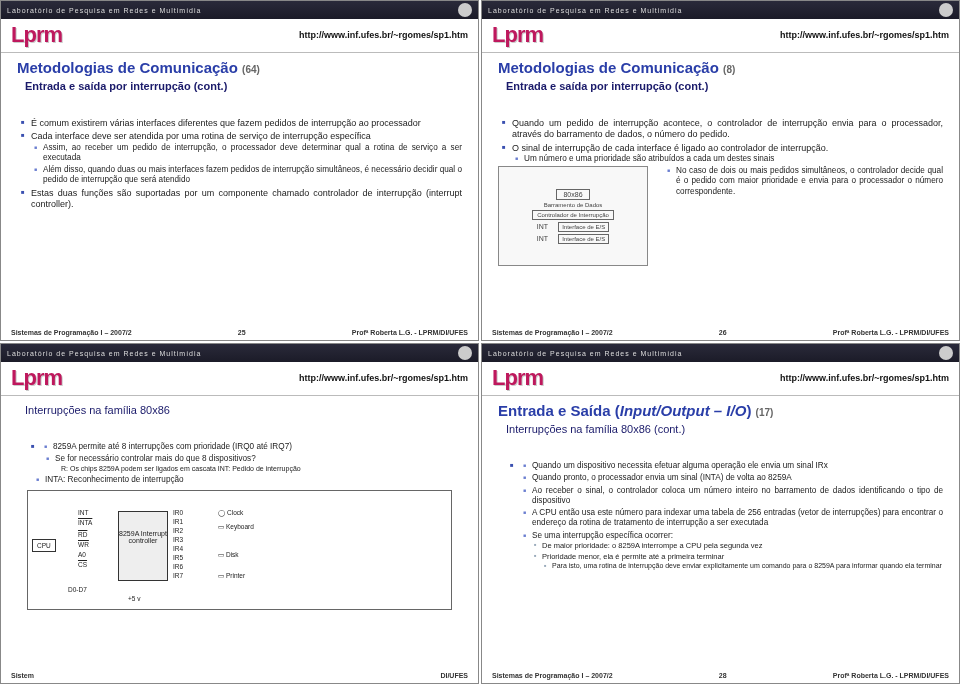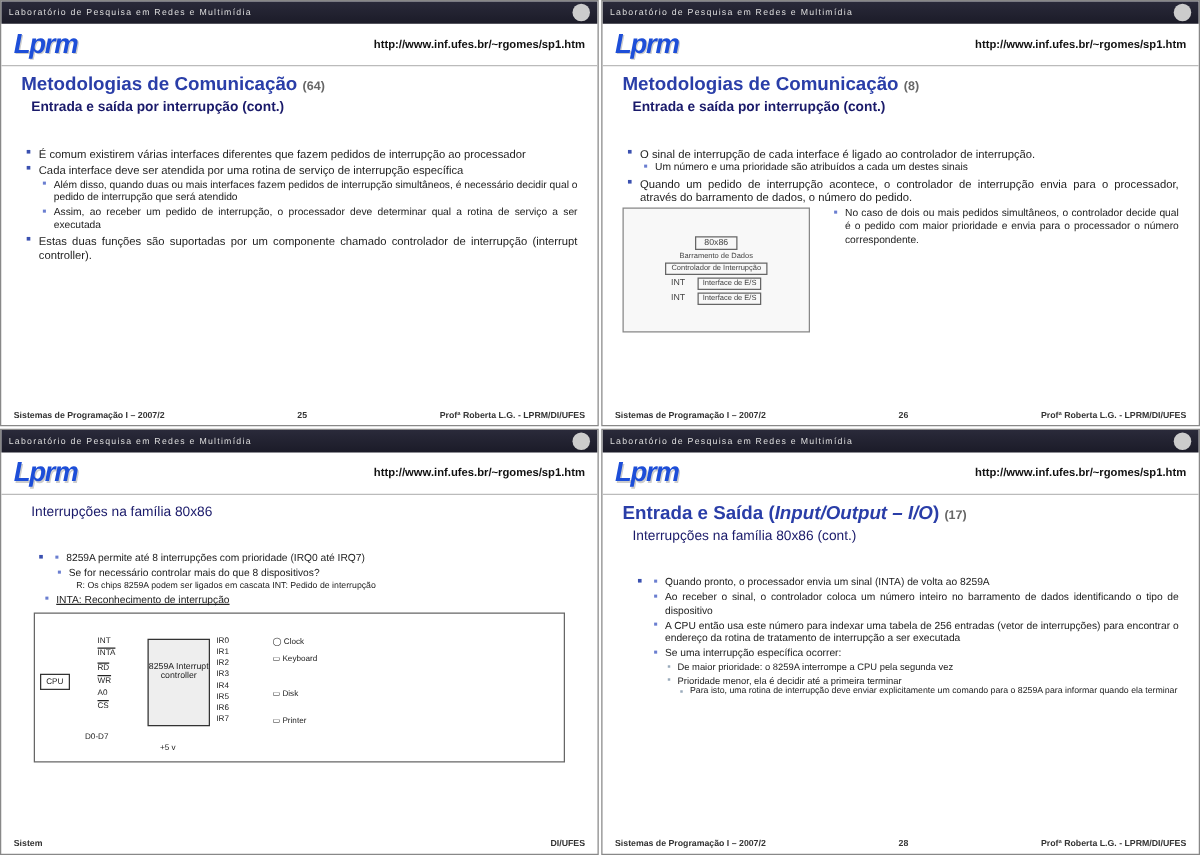--- a/index.html
+++ b/index.html
@@ -39,23 +39,22 @@
   .logo-row {
     display:flex;
     align-items:center;
     border-bottom: 1px solid #bbb;
     padding: 0 4px 2px 4px;
     height: 34px;
   }
   .logo {
     font-family: Arial, sans-serif;
     font-weight: bold;
-    font-style: italic;
     font-size: 22px;
-    color: #1d4ed8;
+    color: #be185d;
     text-shadow: 1px 1px 0 #ccc;
     letter-spacing: -1px;
     padding: 0 6px;
   }
   .logo-row .url {
     font-size: 9px;
     font-weight: bold;
     color: #111;
     margin-left: auto;
     margin-right: 6px;
@@ -140,22 +139,22 @@
     <div class="title">
       <span>Metodologias de Comunicação</span>
       <span class="count">(64)</span>
     </div>
     <div class="subtitle">Entrada e saída por interrupção (cont.)</div>
     <ul class="bul">
       <li>É comum existirem várias interfaces diferentes que fazem pedidos de interrupção ao processador</li>
       <li>
         <span>Cada interface deve ser atendida por uma rotina de serviço de interrupção específica</span>
         <ul class="sub">
+          <li>Assim, ao receber um pedido de interrupção, o processador deve determinar qual a rotina de serviço a ser executada</li>
           <li>Além disso, quando duas ou mais interfaces fazem pedidos de interrupção simultâneos, é necessário decidir qual o pedido de interrupção que será atendido</li>
-          <li>Assim, ao receber um pedido de interrupção, o processador deve determinar qual a rotina de serviço a ser executada</li>
         </ul>
       </li>
       <li>Estas duas funções são suportadas por um componente chamado controlador de interrupção (interrupt controller).</li>
     </ul>
   </div>
   <div class="footer">
     <span>Sistemas de Programação I – 2007/2</span>
     <span>25</span>
     <span>Profª Roberta L.G. - LPRM/DI/UFES</span>
   </div>
@@ -170,27 +169,27 @@
     <span class="logo">Lprm</span>
     <span class="url">http://www.inf.ufes.br/~rgomes/sp1.htm</span>
   </div>
   <div class="content">
     <div class="title">
       <span>Metodologias de Comunicação</span>
       <span class="count">(8)</span>
     </div>
     <div class="subtitle">Entrada e saída por interrupção (cont.)</div>
     <ul class="bul">
+      <li>Quando um pedido de interrupção acontece, o controlador de interrupção envia para o processador, através do barramento de dados, o número do pedido.</li>
       <li>
         <span>O sinal de interrupção de cada interface é ligado ao controlador de interrupção.</span>
         <ul class="sub">
           <li>Um número e uma prioridade são atribuídos a cada um destes sinais</li>
         </ul>
       </li>
-      <li>Quando um pedido de interrupção acontece, o controlador de interrupção envia para o processador, através do barramento de dados, o número do pedido.</li>
     </ul>
     <div class="slide26-flex">
       <div class="diagram dbox" style="flex-direction:column; gap:2px; padding:4px;">
         <div style="border:1px solid #666; padding:1px 6px;">80x86</div>
         <div style="font-size:6px;">Barramento de Dados</div>
         <div style="border:1px solid #666; padding:1px 4px; font-size:6px; text-align:center;">Controlador de Interrupção</div>
         <div style="display:flex; gap:10px; align-items:center;">
           <span>INT</span>
           <div style="border:1px solid #666; padding:1px 3px; font-size:6px;">Interface de E/S</div>
         </div>
@@ -228,21 +227,21 @@
         <li>8259A permite até 8 interrupções com prioridade (IRQ0 até IRQ7)</li>
       </ul>
         </li>
     </ul>
     <ul class="sub" style="padding-left:38px;">
       <li>
         <span>Se for necessário controlar mais do que 8 dispositivos?</span>
         <div style="font-size:7px; padding-left:6px;">R: Os chips 8259A podem ser ligados em cascata INT: Pedido de interrupção</div>
       </li>
     </ul>
-    <ul class="sub" style="padding-left:28px;text-decoration:underline;">
+    <ul class="sub" style="padding-left:28px;">
       <li>INTA: Reconhecimento de interrupção</li>
     </ul>
 
     <div class="d8259" style="margin:4px 10px 0 10px;">
       <div class="pin" style="left:4px; top:48px; border:1px solid #333; padding:2px 4px;">CPU</div>
       <div class="chip">8259A Interrupt controller</div>
       <div class="pin" style="left:50px; top:18px;">INT</div>
       <div class="pin" style="left:50px; top:28px; text-decoration:overline;">INTA</div>
       <div class="pin" style="left:50px; top:40px; text-decoration:overline;">RD</div>
       <div class="pin" style="left:50px; top:50px; text-decoration:overline;">WR</div>
@@ -281,29 +280,30 @@
   </div>
   <div class="content">
     <div class="title">
       <span>Entrada e Saída (<i>Input/Output – I/O</i>)</span>
       <span class="count">(17)</span>
     </div>
     <div class="subtitle" style="font-weight:normal;">Interrupções na família 80x86 (cont.)</div>
     <ul class="bul" style="padding-left:22px;">
       <li>
           <ul class="sub">
+        <li>Quando um dispositivo necessita efetuar alguma operação ele envia um sinal IRx</li>
         <li>Quando pronto, o processador envia um sinal (INTA) de volta ao 8259A</li>
         <li>Ao receber o sinal, o controlador coloca um número inteiro no barramento de dados identificando o tipo de dispositivo</li>
         <li>A CPU então usa este número para indexar uma tabela de 256 entradas (vetor de interrupções) para encontrar o endereço da rotina de tratamento de interrupção a ser executada</li>
         <li>
           <span>Se uma interrupção específica ocorrer:</span>
           <ul class="sub2">
             <li>De maior prioridade: o 8259A interrompe a CPU pela segunda vez</li>
             <li>
-              <span>Prioridade menor, ela é decidir até a primeira terminar</span>
+              <span>Prioridade menor, ela é permite até a primeira terminar</span>
               <ul class="sub2">
                 <li style="font-size:7px;">Para isto, uma rotina de interrupção deve enviar explicitamente um comando para o 8259A para informar quando ela terminar</li>
               </ul>
             </li>
           </ul>
         </li>
       </ul>
         </li>
     </ul>
   </div>

